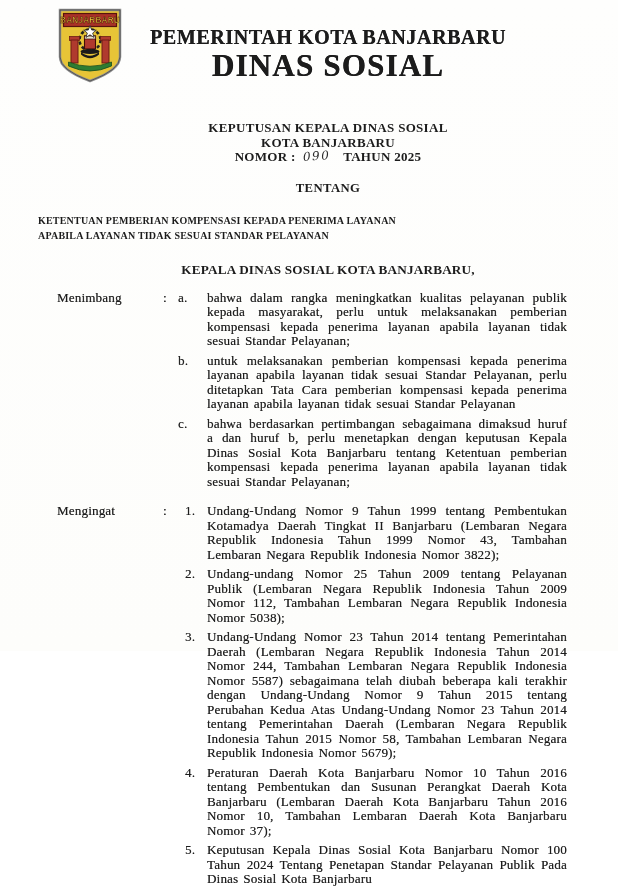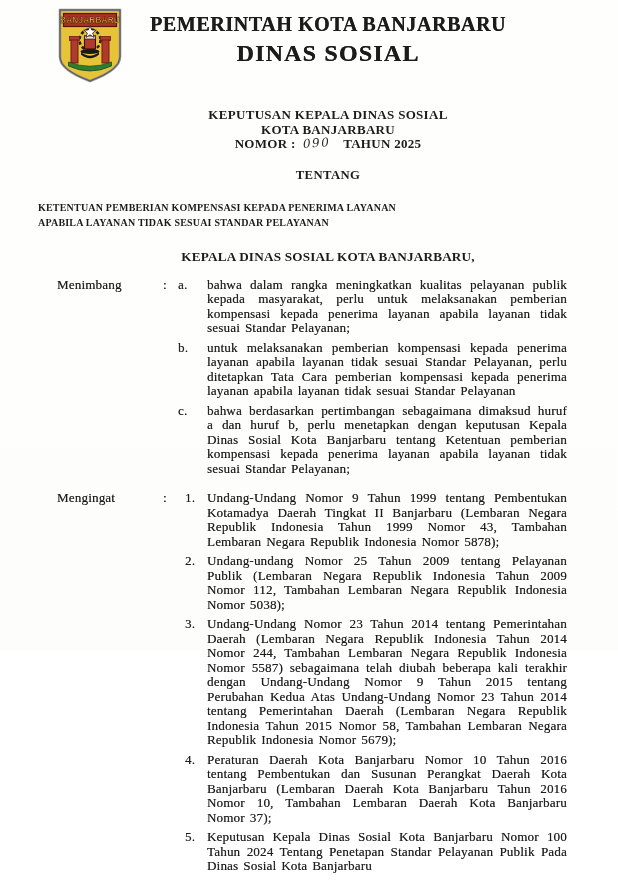--- a/index.html
+++ b/index.html
@@ -23,32 +23,32 @@
   
   .logo {
     position: absolute;
     left: 55px;
     top: 7px;
     width: 70px;
     height: 78px;
   }
   .header-text {
     margin-left: 38px;
-    padding-top: 13px;
+    padding-top: 26px;
     text-align: center;
   }
   .gov-name {
     font-size: 20px;
     font-weight: 700;
     letter-spacing: 0.6px;
     line-height: 23px;
     text-shadow: 0.3px 0 0 currentColor;
   }
   .agency-name {
-    font-size: 24px;
+    font-size: 31px;
     font-weight: 700;
     letter-spacing: 1.2px;
     line-height: 30px;
     margin-top: 2px;
     text-shadow: 0.3px 0 0 currentColor;
   }
   
   .title-block {
     margin-left: 38px;
     margin-top: 40px;
@@ -202,21 +202,21 @@
         </div>
       </div>
     </div>
 
     <div class="section">
       <div class="section-label">Mengingat</div>
       <div class="section-colon">:</div>
       <div class="section-items">
         <div class="item">
           <div class="item-marker num">1.</div>
-          <div class="item-text">Undang-Undang Nomor 9 Tahun 1999 tentang Pembentukan Kotamadya Daerah Tingkat II Banjarbaru (Lembaran Negara Republik Indonesia Tahun 1999 Nomor 43, Tambahan Lembaran Negara Republik Indonesia Nomor 5878);</div>
+          <div class="item-text">Undang-Undang Nomor 9 Tahun 1999 tentang Pembentukan Kotamadya Daerah Tingkat II Banjarbaru (Lembaran Negara Republik Indonesia Tahun 1999 Nomor 43, Tambahan Lembaran Negara Republik Indonesia Nomor 3822);</div>
         </div>
         <div class="item">
           <div class="item-marker num">2.</div>
           <div class="item-text">Undang-undang Nomor 25 Tahun 2009 tentang Pelayanan Publik (Lembaran Negara Republik Indonesia Tahun 2009 Nomor 112, Tambahan Lembaran Negara Republik Indonesia Nomor 5038);</div>
         </div>
         <div class="item">
           <div class="item-marker num">3.</div>
           <div class="item-text">Undang-Undang Nomor 23 Tahun 2014 tentang Pemerintahan Daerah (Lembaran Negara Republik Indonesia Tahun 2014 Nomor 244, Tambahan Lembaran Negara Republik Indonesia Nomor 5587) sebagaimana telah diubah beberapa kali terakhir dengan Undang-Undang Nomor 9 Tahun 2015 tentang Perubahan Kedua Atas Undang-Undang Nomor 23 Tahun 2014 tentang Pemerintahan Daerah (Lembaran Negara Republik Indonesia Tahun 2015 Nomor 58, Tambahan Lembaran Negara Republik Indonesia Nomor 5679);</div>
         </div>
         <div class="item">

